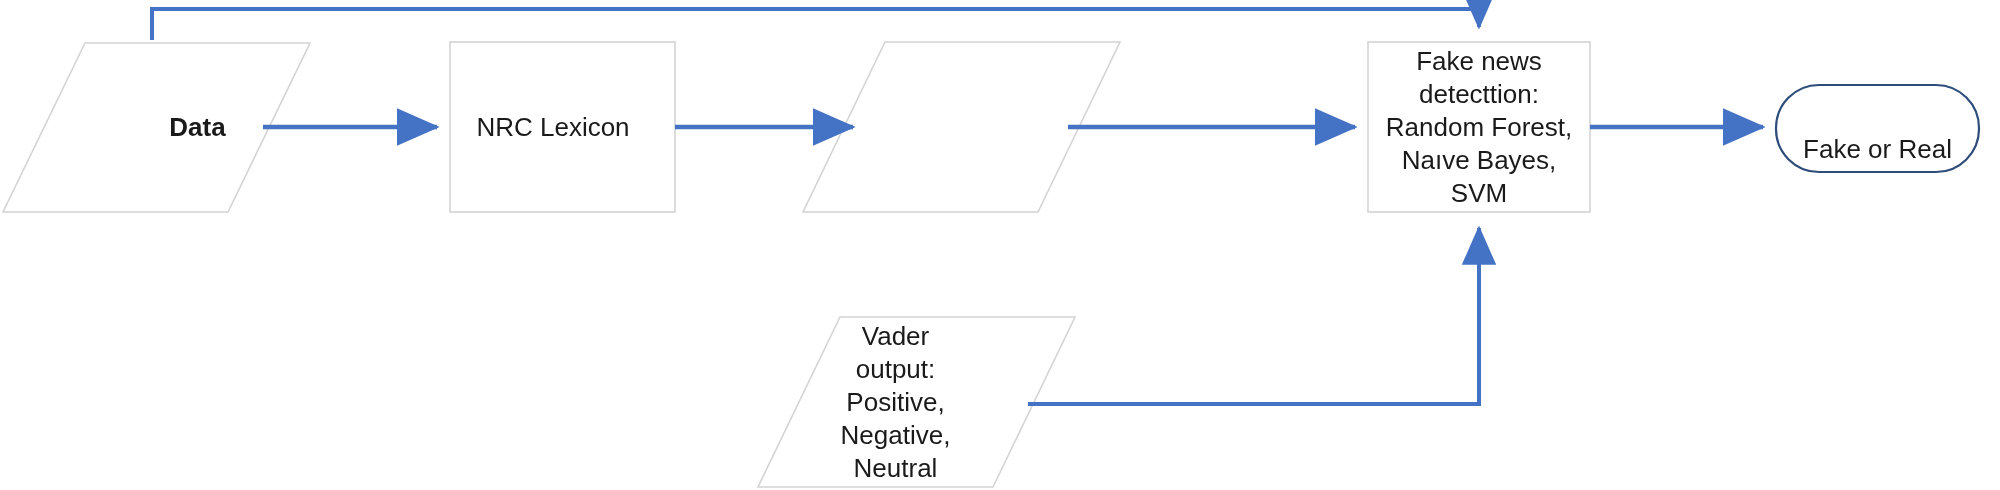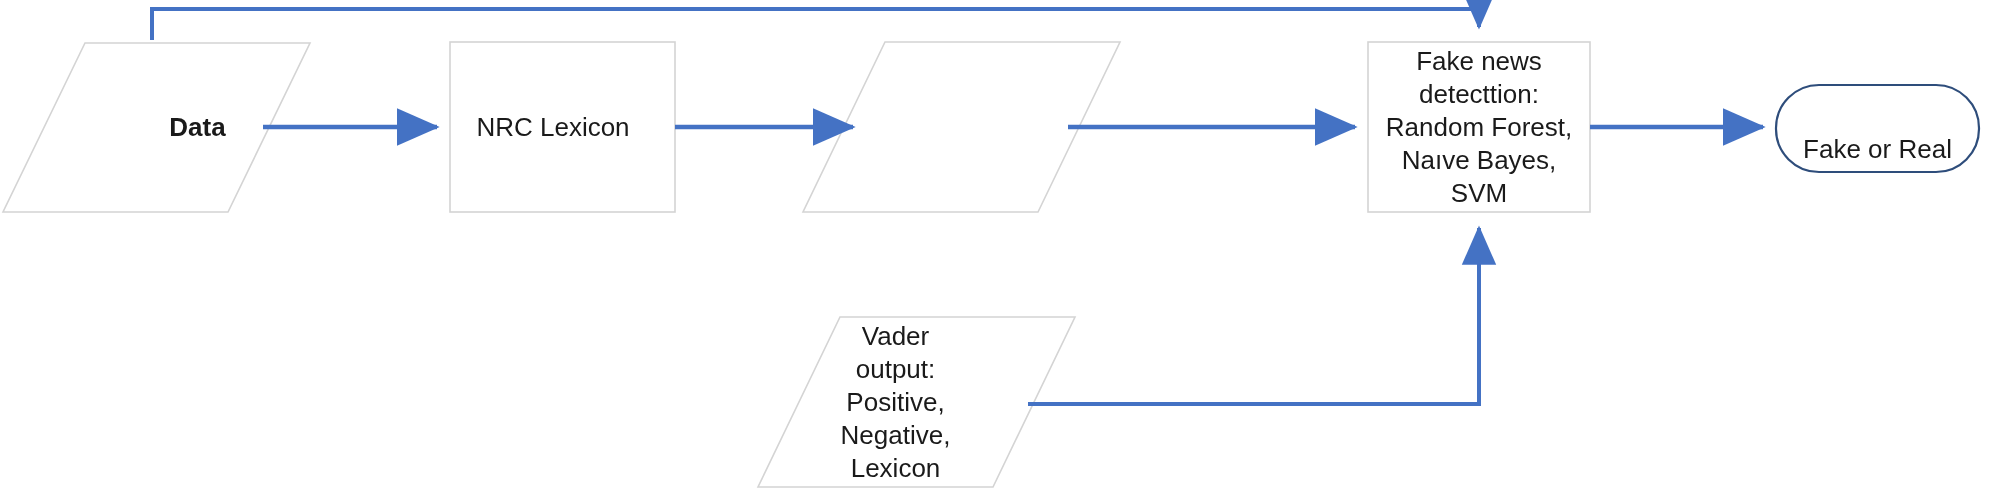--- a/index.html
+++ b/index.html
@@ -68,15 +68,15 @@
   <div class="node-text" id="t-fake">Fake news
 detecttion:
 Random Forest,
 Naıve Bayes,
 SVM</div>
   <div class="node-text" id="t-result">Fake or Real</div>
   <div class="node-text" id="t-vader">Vader
 output:
 Positive,
 Negative,
-Lexicon</div>
+Neutral</div>
 
 </div>
 
 </body></html>

